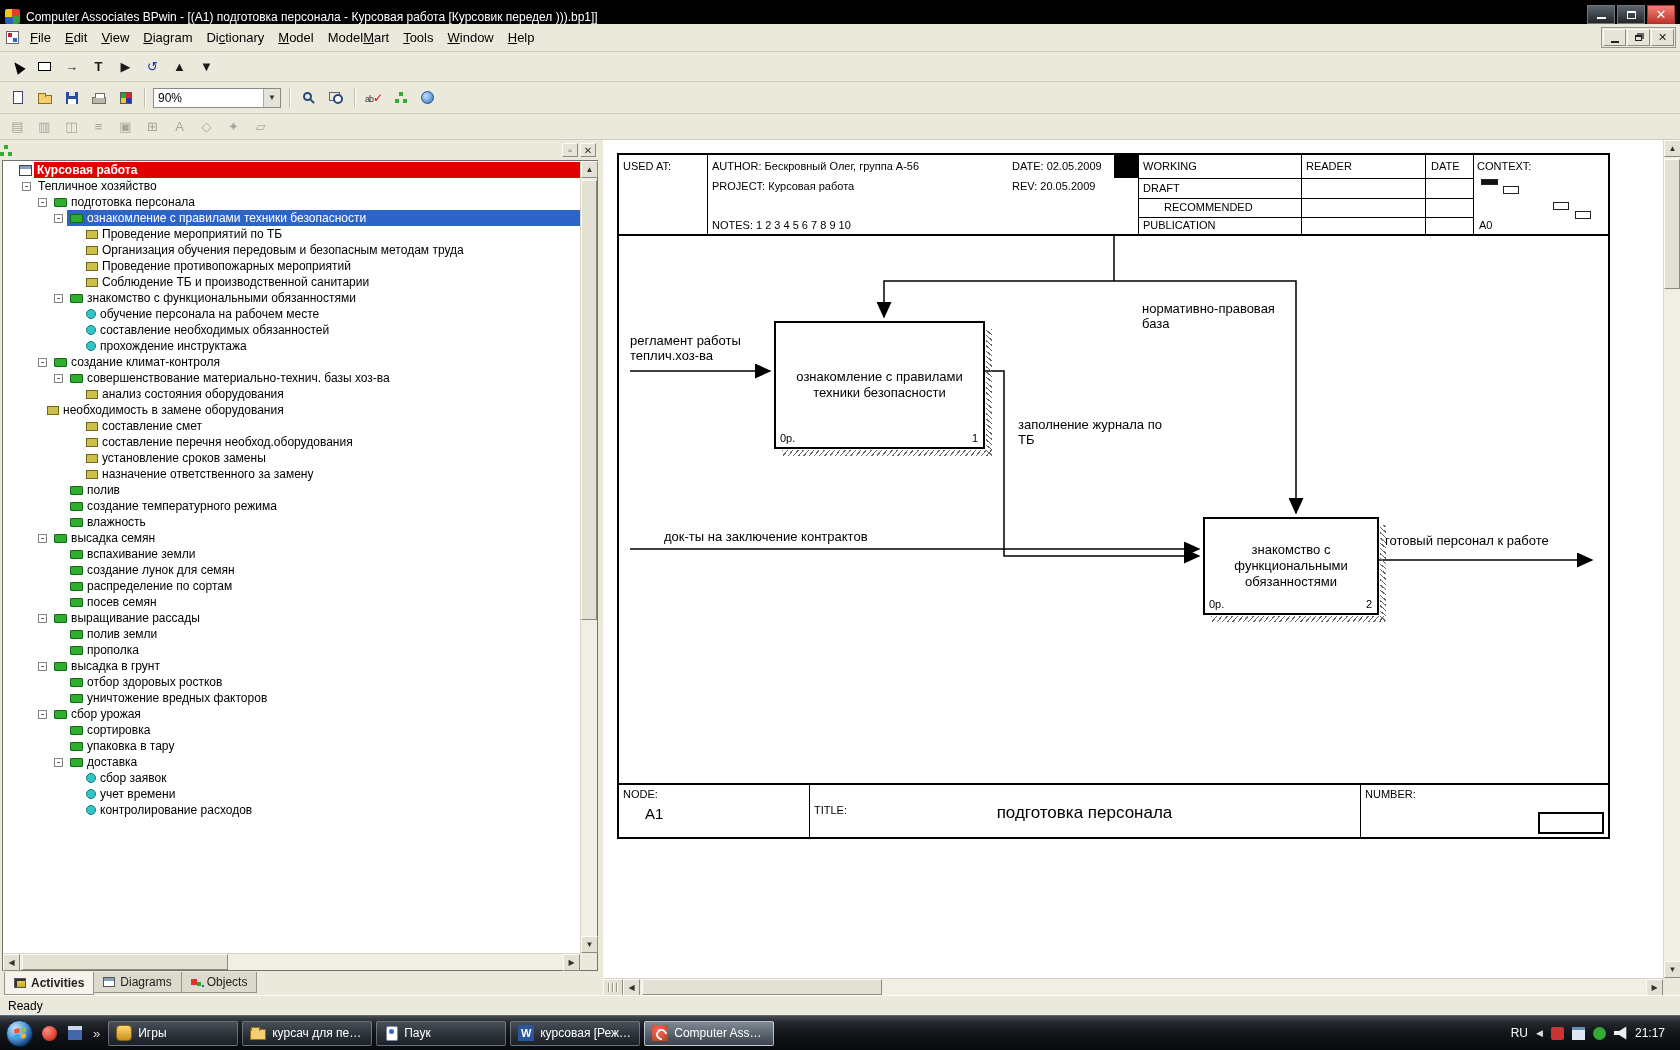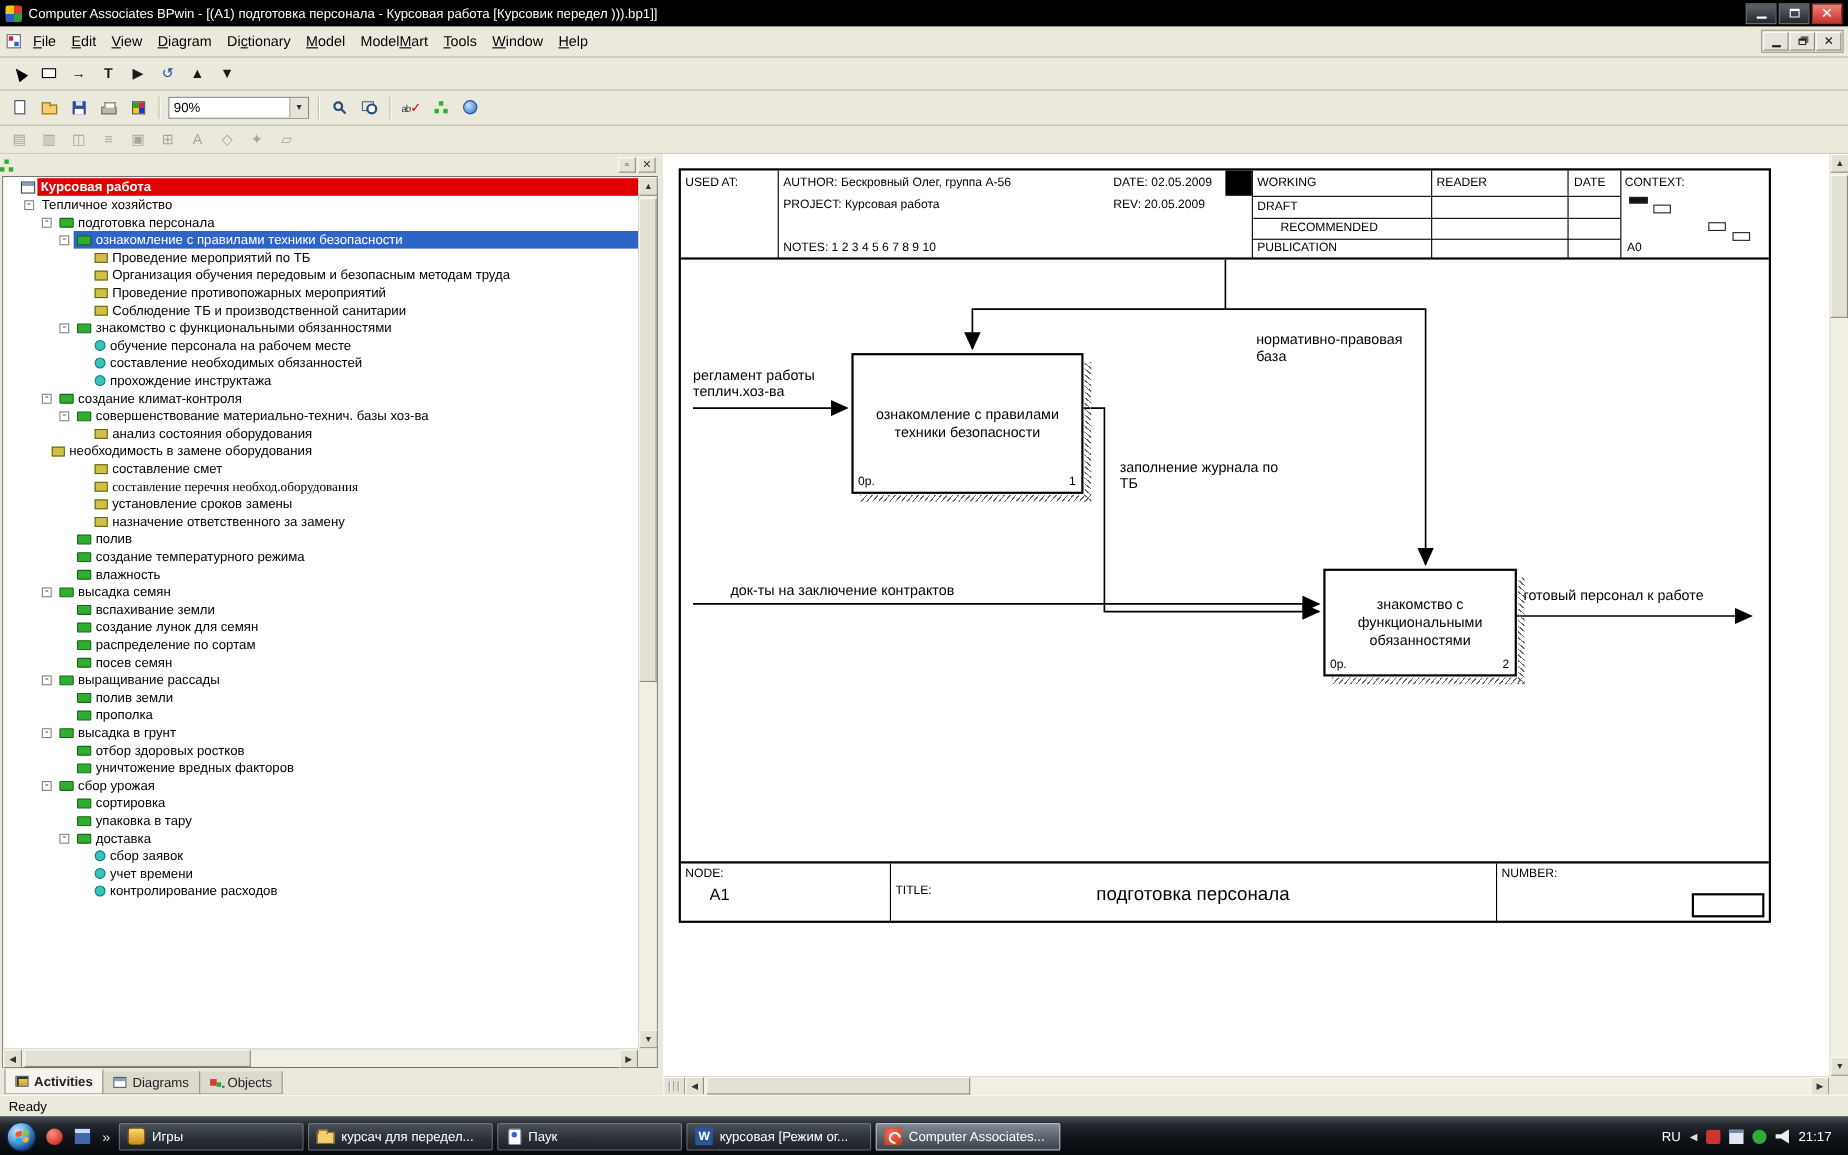--- a/index.html
+++ b/index.html
@@ -6,21 +6,21 @@
     --chrome:#ebe8dc; --chrome-hi:#fbfaf6; --chrome-sh:#8e8a7d; --chrome-line:#cfccc0;
     --sel:#2d64c8; --red:#e00000; --ink:#000;
   }
   *{box-sizing:border-box}
   html,body{margin:0;padding:0}
   body{width:1680px;height:1050px;overflow:hidden;background:#000;
        font-family:"Liberation Sans","DejaVu Sans",sans-serif;display:flex;flex-direction:column;}
   u{text-decoration:underline}
 
   
-  .titlebar{height:24px;background:#000;display:flex;align-items:center;padding:0 5px;gap:6px;flex:none}
+  .titlebar{height:24px;background:#000;display:flex;align-items:flex-end;padding:0 5px;gap:6px;flex:none}
   .bpwin-logo{width:15px;height:15px;border-radius:2px;background:conic-gradient(#e23b2e 0 25%,#2f9e44 25% 50%,#2b5fc0 50% 75%,#f5c518 75%);flex:none}
   .title-text{color:#fff;font-size:12px;white-space:nowrap;overflow:hidden;flex:1}
   .win-btns{display:flex;gap:2px;flex:none}
   .wbtn{width:28px;height:19px;display:flex;align-items:center;justify-content:center;
         background:linear-gradient(#5c646c,#23272c);border:1px solid #777;color:#fff}
   .wbtn.close{background:linear-gradient(#ef8078,#c1342a);border-color:#a33;font-size:13px;font-weight:bold}
   .g-min{width:9px;height:2px;background:#fff;margin-top:7px}
   .g-max{width:9px;height:8px;border:1px solid #fff;border-top-width:2px}
 
   
@@ -93,21 +93,21 @@
   .vsb{grid-area:1/2;display:flex;flex-direction:column;border-left:1px solid #d7d4c8}
   .hsb{grid-area:2/1;display:flex;border-top:1px solid #d7d4c8}
   .sb-corner{grid-area:2/2;background:var(--chrome)}
   .sbtn{width:17px;height:17px;flex:none;background:#e3e0d4;border:1px solid;border-color:var(--chrome-hi) var(--chrome-sh) var(--chrome-sh) var(--chrome-hi);
         display:flex;align-items:center;justify-content:center;font-size:8px;color:#333}
   .strack{flex:1;position:relative}
   .sthumb{position:absolute;background:#e3e0d4;border:1px solid;border-color:var(--chrome-hi) var(--chrome-sh) var(--chrome-sh) var(--chrome-hi)}
   .grip{width:20px;height:17px;flex:none;background:#e3e0d4;border:1px solid;border-color:var(--chrome-hi) var(--chrome-sh) var(--chrome-sh) var(--chrome-hi);
         display:flex;align-items:center;justify-content:center;gap:2px}
   .grip i{width:2px;height:9px;background:#9a968a;border-right:1px solid #fff}
-  .tab-bar{height:24px;display:flex;align-items:flex-end;padding:1px 4px 0 4px;gap:0;background:var(--chrome)}
+  .tab-bar{height:24px;display:flex;align-items:flex-start;padding:1px 4px 0 4px;gap:0;background:var(--chrome)}
   .tab{height:21px;display:inline-flex;align-items:center;gap:5px;padding:0 9px;font-size:12px;background:#dcd9cd;
        border:1px solid #98948a;border-top:none;margin-right:-1px;color:#222}
   .tab.active{background:#f5f3ec;font-weight:bold;height:23px}
   .tabicon{width:12px;height:10px;flex:none}
   .tabicon-0{background:linear-gradient(#f0da5a,#c9a62c);border:1px solid #555;box-shadow:inset 2px 2px 0 #333}
   .tabicon-1{background:#fff;border:1px solid #555;box-shadow:inset 0 3px 0 #87a3c4}
   .tabicon-2{background:#d33;box-shadow:5px 2px 0 -1px #2a2,9px 4px 0 -2px #26c;width:6px;height:6px;margin-right:5px}
   .splitter{width:3px;background:var(--chrome);flex:none}
   .right-panel{flex:1;display:grid;grid-template-columns:1fr 17px;grid-template-rows:1fr 17px;min-width:0;background:#fff}
   .canvas{grid-area:1/1;position:relative;background:#fff;overflow:hidden}
@@ -145,21 +145,21 @@
   .orb{width:27px;height:27px;border-radius:50%;flex:none;display:flex;align-items:center;justify-content:center;
        background:radial-gradient(circle at 35% 30%,#cfe8fb,#5aa2dd 40%,#123f7e 75%,#0a2a57);border:1px solid #0a2a4e}
   .flag{width:12px;height:11px;display:grid;grid-template-columns:1fr 1fr;gap:1px;transform:skewY(-8deg)}
   .flag i{border-radius:2px;display:block}
   .flag i:nth-child(1){background:#f0582b}.flag i:nth-child(2){background:#8cc63e}
   .flag i:nth-child(3){background:#29aae1}.flag i:nth-child(4){background:#fbb034}
   .ql{width:20px;height:20px;display:flex;align-items:center;justify-content:center;flex:none}
   .ql-red{width:15px;height:15px;border-radius:50%;background:radial-gradient(circle at 35% 30%,#ff8d82,#c01808)}
   .ql-blue{width:14px;height:14px;background:#46a;box-shadow:inset 0 4px 0 #cdd9ee}
   .chev{color:#ddd;font-size:13px;padding:0 2px}
-  .taskbtn{width:168px;height:25px;display:flex;align-items:center;gap:6px;padding:0 7px;border-radius:2px;flex:none;
+  .taskbtn{width:130px;height:25px;display:flex;align-items:center;gap:6px;padding:0 7px;border-radius:2px;flex:none;
            background:linear-gradient(rgba(140,155,170,.35),rgba(60,70,82,.35));border:1px solid rgba(190,200,215,.4);color:#fff;font-size:12px}
   .taskbtn.active{background:linear-gradient(rgba(205,220,235,.55),rgba(120,135,150,.45));border-color:rgba(235,245,255,.65)}
   .tlab{overflow:hidden;text-overflow:ellipsis;white-space:nowrap}
   .tico{width:16px;height:16px;flex:none;position:relative}
   .tico-games{background:linear-gradient(#ffd86e,#c8901c);border-radius:4px;border:1px solid #8a6210}
   .tico-folder{background:#f3cf6f;border:1px solid #916f1d;height:11px;margin-top:3px}
   .tico-folder::before{content:"";position:absolute;top:-3px;left:0;width:7px;height:3px;background:#f3cf6f;border:1px solid #916f1d;border-bottom:none}
   .tico-spider{background:#fff;border:1px solid #88a;width:12px;height:15px;border-radius:2px;margin-left:2px}
   .tico-spider::after{content:"";position:absolute;left:2px;top:2px;width:5px;height:5px;border-radius:50%;background:#36c}
   .tico-word{background:#2b579a;display:flex;align-items:center;justify-content:center;color:#fff;font-size:11px;font-weight:bold}
@@ -439,21 +439,21 @@
               <span class="tlabel">необходимость в замене оборудования</span>
             </span>
           </div>
           <div class="trow" style="padding-left: 67px;">
             <span class="expsp"></span>
             <span class="tbody">
               <span class="ti ti-yellow"></span>
               <span class="tlabel">составление смет</span>
             </span>
           </div>
-          <div class="trow" style="padding-left: 67px; font-family: Liberation Serif, serif;">
+          <div class="trow" style="padding-left: 67px;">
             <span class="expsp"></span>
             <span class="tbody">
               <span class="ti ti-yellow"></span>
               <span class="tlabel">составление перечня необход.оборудования</span>
             </span>
           </div>
           <div class="trow" style="padding-left: 67px;">
             <span class="expsp"></span>
             <span class="tbody">
               <span class="ti ti-yellow"></span>

